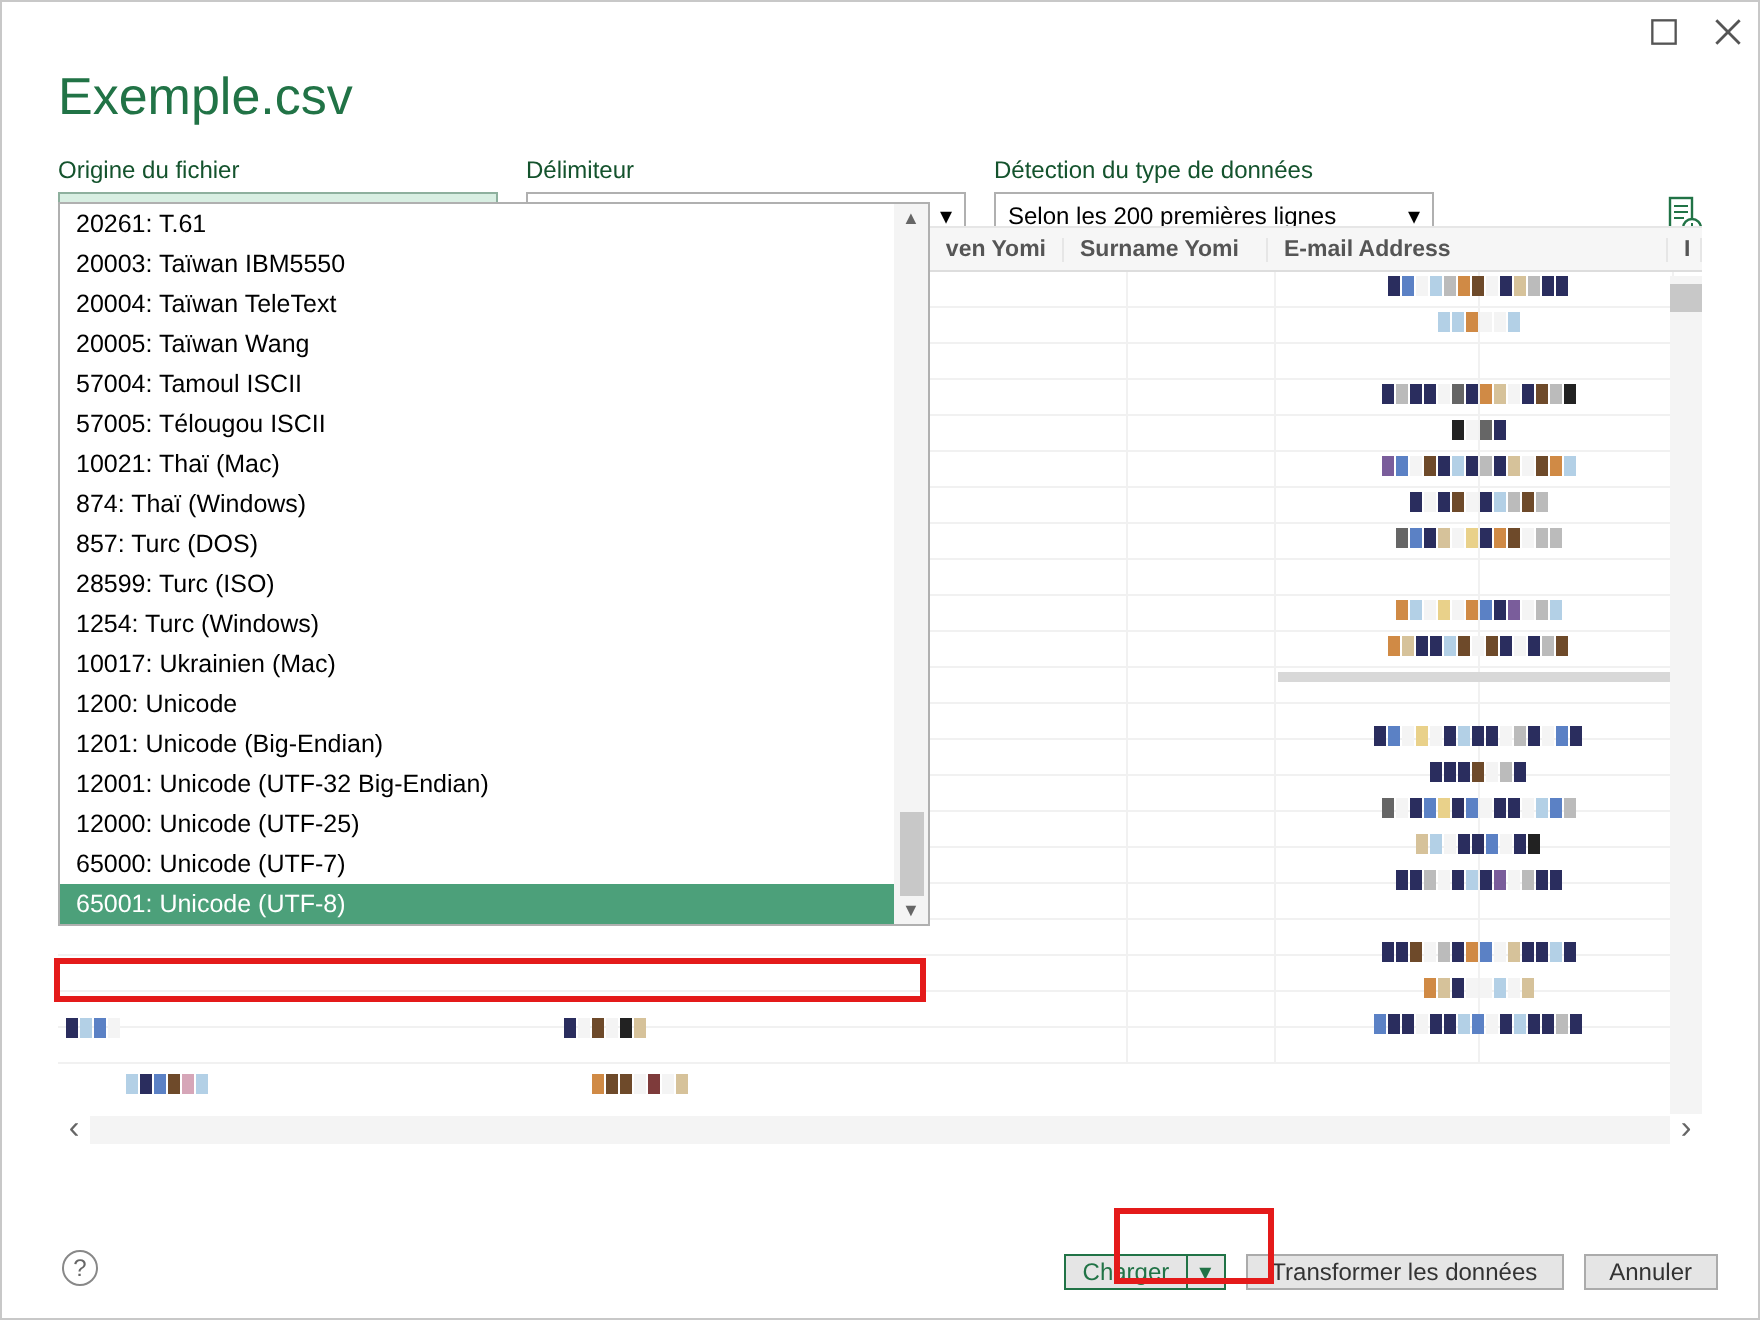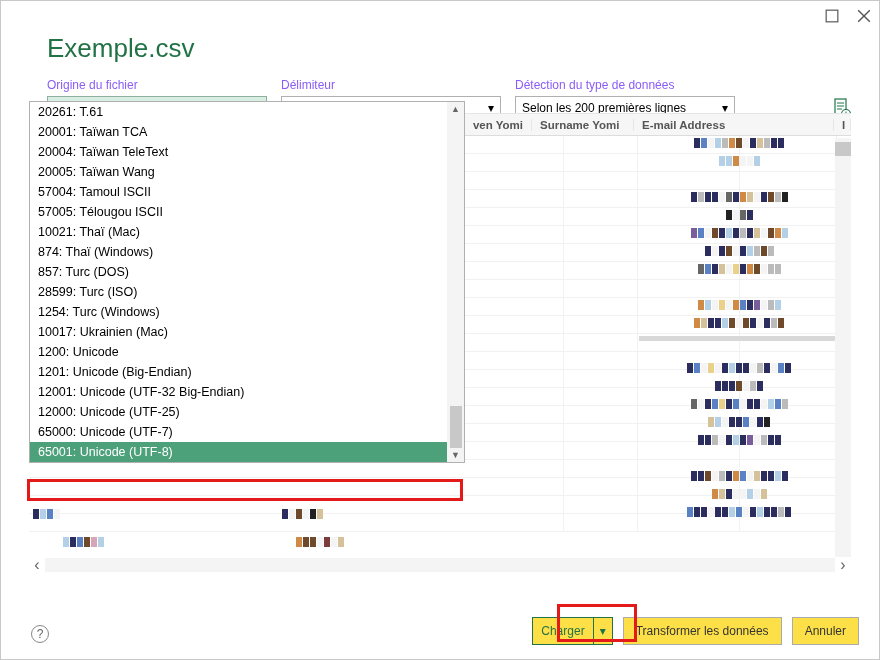--- a/index.html
+++ b/index.html
@@ -1,23 +1,23 @@
 <!DOCTYPE html>
 <html><head>
 <meta charset="utf-8">
 <style>
   * { box-sizing: border-box; margin: 0; padding: 0; font-family: "Segoe UI", Arial, sans-serif; }
   body { background: #fff; width: 880px; height: 660px; overflow: hidden; border: 1px solid #c8c8c8; position: relative; }
   .titlebar { height: 30px; display: flex; justify-content: flex-end; align-items: center; padding: 0 8px; gap: 18px; }
   .tb-icon { width: 14px; height: 14px; cursor: pointer; }
-  .content { padding: 2px 28px 0 12px; margin-left: 34px; }
+  .content { padding: 2px 28px 0 28px; }
   .filename { color: #217346; font-size: 26px; font-weight: 300; margin-bottom: 14px; }
   .params { display: flex; gap: 14px; align-items: flex-end; }
   .pgroup { display: flex; flex-direction: column; gap: 4px; }
-  .plabel { font-size: 12px; color: #8b5cf6; }
+  .plabel { font-size: 12px; color: #14532d; }
   .pselect { height: 24px; border: 1px solid #b0b0b0; font-size: 12px; padding: 0 6px; display: flex; align-items: center; justify-content: space-between; background: #fff; position: relative; }
   .pselect.active { background: #d8eee2; border-color: #8eb09e; }
   .pselect .caret { margin-left: 8px; }
   .settings-icon { margin-left: auto; width: 18px; height: 22px; color: #217346; }
   .dropdown {
     position: absolute; left: 28px; top: 100px; width: 436px; border: 1px solid #b0b0b0;
     background: #fff; z-index: 5; font-size: 12.5px; max-height: 394px; overflow: hidden;
   }
   .dropdown .dd-inner { max-height: 392px; overflow-y: auto; }
   .dd-item { padding: 3px 8px; cursor: pointer; white-space: nowrap; }
@@ -50,21 +50,21 @@
   .email-area { position: absolute; right: 12px; top: 24px; width: 200px; height: 420px; }
   .email-row { display: flex; gap: 1px; height: 10px; margin-bottom: 8px; justify-content: center; flex-wrap: wrap; }
   .epx { width: 6px; height: 10px; }
   .preview-scroll { position: absolute; bottom: 0; left: 0; right: 0; height: 16px; display: flex; align-items: center; }
   .scroll-arrow { width: 16px; height: 14px; display: flex; align-items: center; justify-content: center; color: #666; cursor: pointer; }
   .scroll-track { flex: 1; height: 14px; background: #f4f4f4; }
   .moreinfo-icon { position: absolute; left: 30px; bottom: 16px; width: 18px; height: 18px; border-radius: 50%; border: 1px solid #888; color: #666; font-size: 12px; display:flex; align-items:center; justify-content:center; z-index:3; cursor:pointer; }
   .buttons {
     position: absolute; bottom: 14px; right: 20px; display: flex; gap: 10px; z-index: 3;
   }
-  .btn { height: 28px; border: 1px solid #ababab; background: #fde047; font-size: 12px; padding: 0 12px; display: flex; align-items: center; cursor: pointer; color: #333; }
+  .btn { height: 18px; border: 1px solid #ababab; background: #e5e5e5; font-size: 12px; padding: 0 12px; display: flex; align-items: center; cursor: pointer; color: #333; }
   .btn.primary { border: 1px solid #217346; color: #217346; padding: 0; }
   .btn.primary .btxt { padding: 0 8px; }
   .btn.primary .bcaret { border-left: 1px solid #217346; padding: 0 6px; height: 100%; display: flex; align-items: center; }
   .vscrollbar { position: absolute; right: 0; top: 24px; width: 16px; bottom: 16px; background: #f4f4f4; }
   .vthumb { width: 100%; height: 14px; background: #c8c8c8; margin-top: 4px; }
   .dd-vscroll { position:absolute; right:0; top:0; bottom:0; width:17px; background:#f4f4f4; display:flex; flex-direction:column; justify-content:space-between; align-items:center; padding:2px 0;}
   .dd-vscroll .arr{ color:#666; font-size:9px; cursor:pointer;}
   .dd-vscroll .thumb{ width:12px; height:42px; background:#c8c8c8; margin-bottom:2px;}
   .blotch-area { position: absolute; left: 32px; top: 508px; width: 360px; height: 50px; z-index: 2; }
   .blotch { display: flex; gap: 1px; height: 10px; margin-bottom: 18px; }
@@ -526,21 +526,21 @@
   <div class="preview-scroll">
     <div class="scroll-arrow">‹</div>
     <div class="scroll-track"></div>
     <div class="scroll-arrow">›</div>
   </div>
 </div>
 
 <div class="dropdown">
   <div class="dd-inner" id="dd-inner">
       <div class="dd-item">20261: T.61</div>
-      <div class="dd-item">20001: Taïwan TCA</div>
+      <div class="dd-item">20003: Taïwan IBM5550</div>
       <div class="dd-item">20004: Taïwan TeleText</div>
       <div class="dd-item">20005: Taïwan Wang</div>
       <div class="dd-item">57004: Tamoul ISCII</div>
       <div class="dd-item">57005: Télougou ISCII</div>
       <div class="dd-item">10021: Thaï (Mac)</div>
       <div class="dd-item">874: Thaï (Windows)</div>
       <div class="dd-item">857: Turc (DOS)</div>
       <div class="dd-item">28599: Turc (ISO)</div>
       <div class="dd-item">1254: Turc (Windows)</div>
       <div class="dd-item">10017: Ukrainien (Mac)</div>

